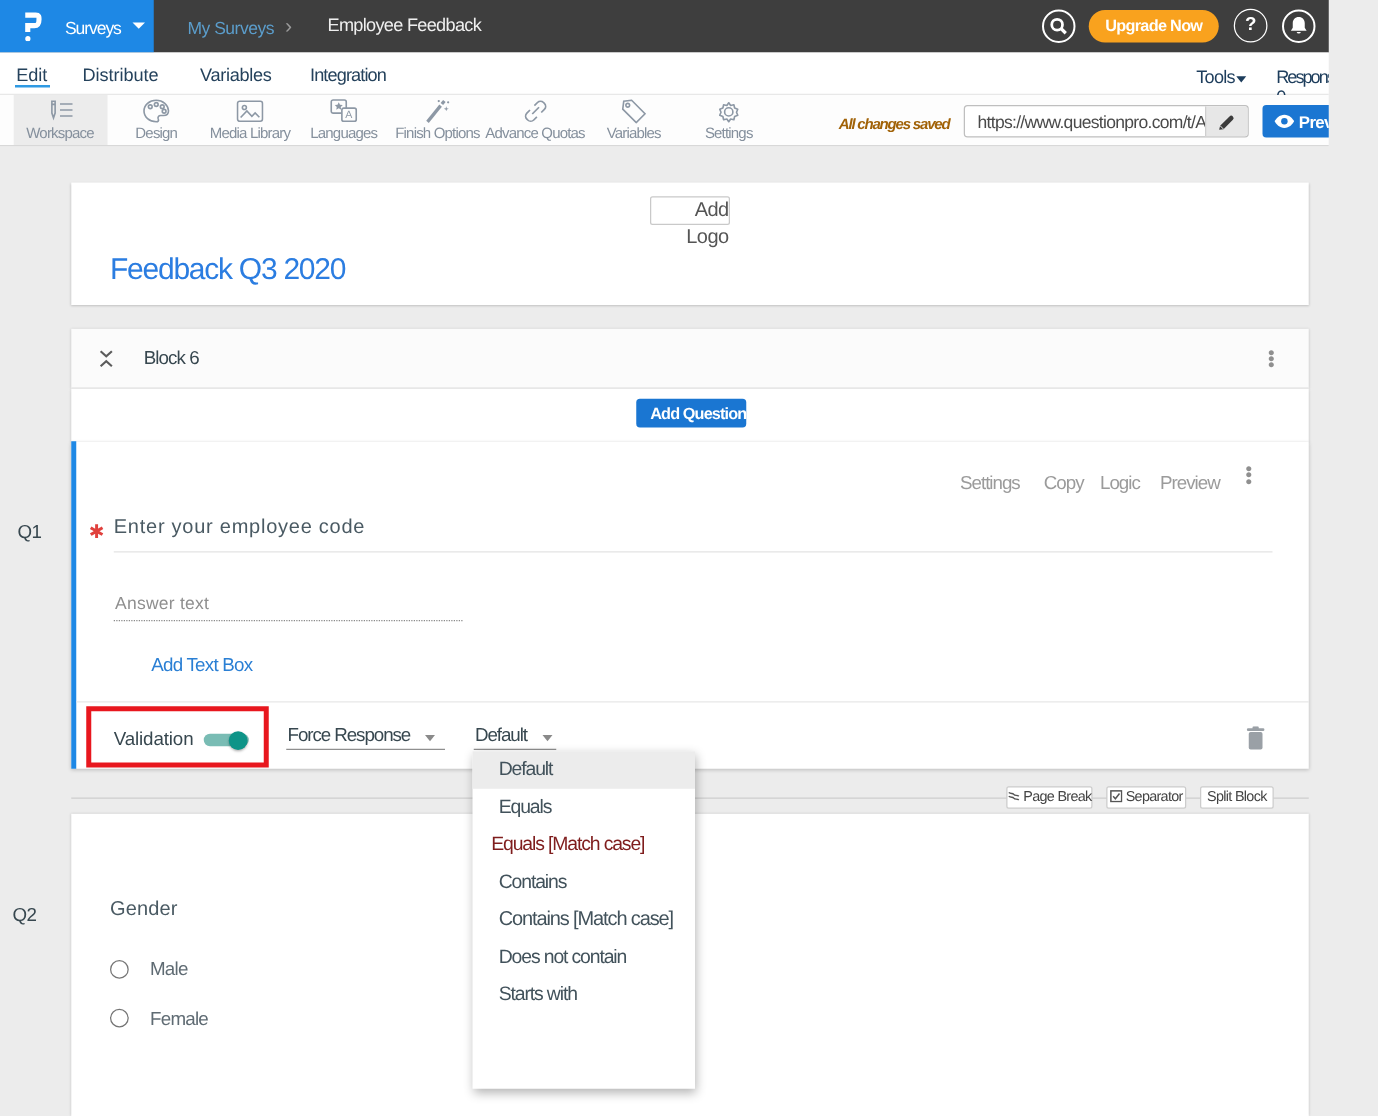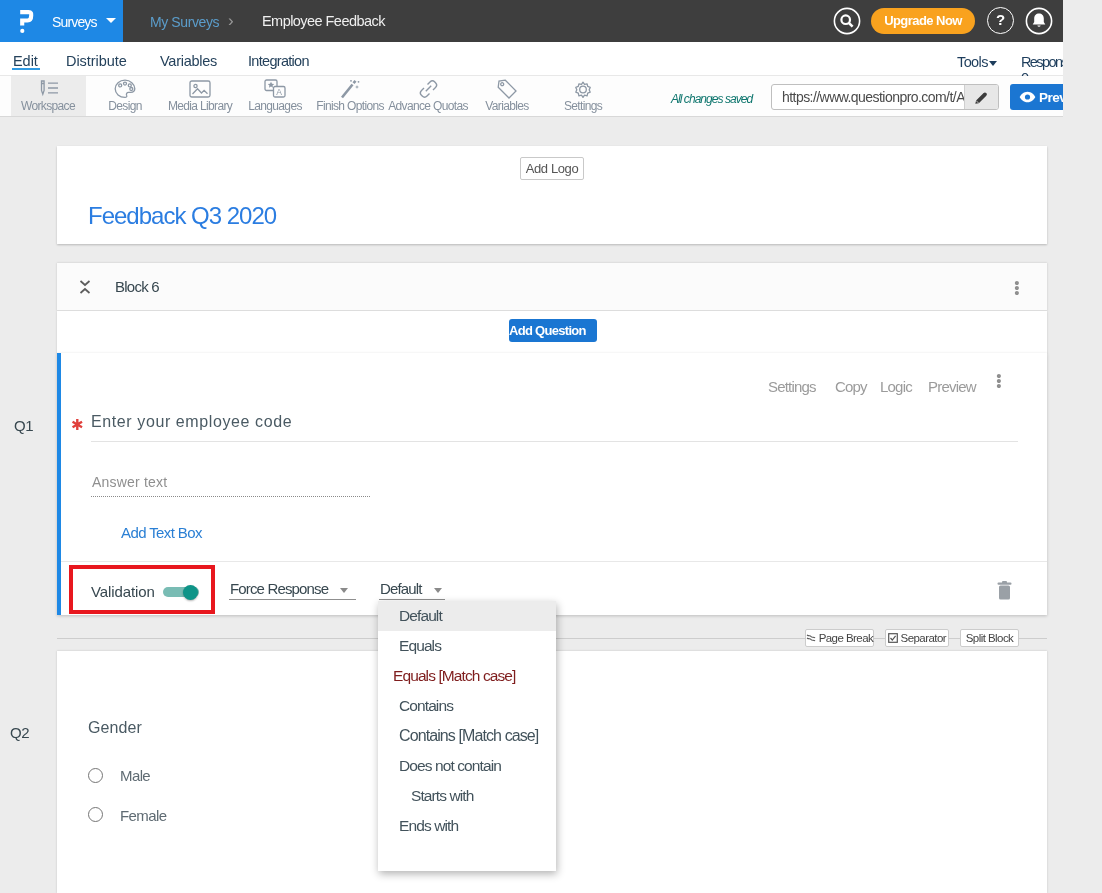--- a/index.html
+++ b/index.html
@@ -100,51 +100,51 @@
 <svg class="abs" style="left:497px;top:79px" width="21" height="20" viewBox="0 0 21 20" fill="none" stroke="#8d98a5" stroke-width="1.3">
 <path d="M8.3 1.2 L2 2 1.2 8.3 12 19 19 12 Z"></path>
       <circle cx="5.2" cy="5.2" r="1.5"></circle>
 </svg>
 <div class="abs" style="left:507px;top:99px;transform:translateX(-50%);font-size:12px;letter-spacing:-0.65px;color:#85909d">Variables</div>
 <svg class="abs" style="left:572px;top:79px" width="22" height="21" viewBox="0 0 22 21" fill="none" stroke="#8d98a5" stroke-width="1.3" stroke-linejoin="round">
 <circle cx="11" cy="10.5" r="3.3"></circle>
 <path d="M11 3.2 l1.5 2.2 2.6-0.6 0.6 2.6 2.5 1-1 2.4 1 2.4-2.5 1-0.6 2.6-2.6-0.6-1.5 2.2-1.5-2.2-2.6 0.6-0.6-2.6-2.5-1 1-2.4-1-2.4 2.5-1 0.6-2.6 2.6 0.6 z"></path>
 </svg>
 <div class="abs" style="left:583px;top:99px;transform:translateX(-50%);font-size:12px;letter-spacing:-0.65px;color:#85909d">Settings</div>
-<div class="abs" style="left:671px;top:92px;font-style:italic;font-size:12px;letter-spacing:-0.95px;color:#0f766e;font-weight:normal">All changes saved</div>
+<div class="abs" style="left:671px;top:92px;font-style:italic;font-size:12px;letter-spacing:-0.95px;color:#a16207;font-weight:bold">All changes saved</div>
 <div class="abs" style="left:771px;top:84px;width:228px;height:26px;border:1px solid #bfbfbf;border-radius:3px;background:#fff;overflow:hidden">
 <div class="abs" style="left:10px;top:4px;width:182px;font-size:14px;letter-spacing:-0.55px;color:#4a4a4a;white-space:nowrap;overflow:hidden">https://www.questionpro.com/t/AB3c9dE</div>
 <div class="abs" style="left:192px;top:0;width:36px;height:26px;background:#e7e7e7;border-left:1px solid #cfcfcf"></div>
 <svg class="abs" style="left:201px;top:5px" width="16" height="16" viewBox="0 0 16 16">
         <path d="M2.3 13.7 L3.1 10.6 L10.6 3.1 a1.9 1.9 0 0 1 2.7 2.7 L5.8 13.3 Z" fill="#3c3c3c"></path>
         <path d="M3.1 10.6 L5.8 13.3" stroke="#fff" stroke-width="0.7" fill="none"></path>
       </svg>
 </div>
 <div class="abs" style="left:1010px;top:84px;width:82px;height:26px;border-radius:3px;background:#1b76d2;color:#fff">
 <svg class="abs" style="left:9px;top:7px" width="17" height="12" viewBox="0 0 17 12">
         <path d="M8.5 0.7 C4.6 0.7 1.8 3.7 0.7 6 C1.8 8.3 4.6 11.3 8.5 11.3 C12.4 11.3 15.2 8.3 16.3 6 C15.2 3.7 12.4 0.7 8.5 0.7 Z" fill="#fff"></path>
         <circle cx="8.5" cy="6" r="2.6" fill="#1b76d2"></circle>
       </svg>
 <span class="abs" style="left:29px;top:6px;font-size:13.5px;font-weight:bold;letter-spacing:-0.5px">Preview</span>
 </div>
 
 <div class="card" style="top:146px;height:98px"></div>
-<div class="abs" style="left:520px;top:157px;width:64px;height:23px;background:#fff;border:1px solid #c9c9c9;border-radius:2px;font-size:13px;letter-spacing:-0.4px;color:#555;text-align:center;line-height:21px">Add Logo</div>
+<div class="abs" style="left:520px;top:157px;width:64px;height:23px;background:#fff;border:1px solid #c9c9c9;border-radius:2px;font-size:16px;letter-spacing:-0.4px;color:#555;text-align:right;line-height:21px">Add Logo</div>
 <div class="abs" style="left:88px;top:202px;font-size:24px;letter-spacing:-1px;color:#2b7de1">Feedback Q3 2020</div>
 
 <div class="card" style="top:263px;height:48px;background:#fbfbfb;border-bottom:1px solid #e0e0e0;box-shadow:0 0 2px rgba(0,0,0,0.18)"></div>
 <svg class="abs" style="left:79px;top:280px" width="12" height="14" viewBox="0 0 12 14" fill="none" stroke="#5c5c5c" stroke-width="1.7">
 <path d="M1.5 1 L6 5 L10.5 1"></path>
       <path d="M1.5 13 L6 9 L10.5 13"></path>
 </svg>
 <div class="abs" style="left:115px;top:278px;font-size:15px;letter-spacing:-0.75px;color:#37474f">Block 6</div>
 <div class="abs" style="left:1014px;top:280px;color:#8f8f8f;font-size:15px;line-height:5px;letter-spacing:0;width:6px;text-align:center">•<br>•<br>•</div>
 
 <div class="card" style="top:311px;height:42px;box-shadow:0 1px 2px rgba(0,0,0,0.18)"></div>
-<div class="abs" style="left:509px;top:319px;width:88px;height:23px;background:#1a76d2;border-radius:3px;color:#fff;font-size:13px;font-weight:bold;letter-spacing:-0.7px;text-align:left;line-height:23px">Add Question</div>
+<div class="abs" style="left:509px;top:319px;width:88px;height:23px;background:#1a76d2;border-radius:3px;color:#fff;font-size:13px;font-weight:bold;letter-spacing:-0.7px;text-align:right;line-height:23px">Add Question</div>
 
 <div class="card" style="top:353px;height:262px;border-left:4px solid #1e88e5;box-shadow:0 1px 3px rgba(0,0,0,0.2)"></div>
 <div class="abs" style="left:768px;top:378px;font-size:15px;letter-spacing:-0.8px;color:#9b9b9b">Settings</div>
 <div class="abs" style="left:835px;top:378px;font-size:15px;letter-spacing:-0.8px;color:#9b9b9b">Copy</div>
 <div class="abs" style="left:880px;top:378px;font-size:15px;letter-spacing:-0.8px;color:#9b9b9b">Logic</div>
 <div class="abs" style="left:928px;top:378px;font-size:15px;letter-spacing:-0.8px;color:#9b9b9b">Preview</div>
 <div class="abs" style="left:996px;top:373px;color:#8f8f8f;font-size:15px;line-height:5px;width:6px;text-align:center">•<br>•<br>•</div>
 <div class="abs" style="left:14px;top:417px;font-size:15px;letter-spacing:-0.5px;color:#37474f">Q1</div>
 <div class="abs" style="left:71px;top:416px;font-size:15px;color:#e0403c">✱</div>
 <div class="abs" style="left:91px;top:413px;font-size:16px;letter-spacing:0.6px;color:#4a5a63">Enter your employee code</div>
@@ -188,16 +188,15 @@
 <div class="abs" style="left:88px;top:807px;width:15px;height:15px;border-radius:50%;border:1.5px solid #757575;background:#fff"></div>
 <div class="abs" style="left:120px;top:807px;font-size:15px;letter-spacing:-0.6px;color:#5f6b73">Female</div>
 
 <div class="abs" style="left:378px;top:601px;width:178px;height:270px;background:#fff;box-shadow:1px 3px 8px rgba(0,0,0,0.3);z-index:10">
 <div style="height:30px;line-height:30px;padding-left:21px;font-size:15.5px;letter-spacing:-0.9px;color:#42525b;background:#ececec">Default</div>
 <div style="height:30px;line-height:30px;padding-left:21px;font-size:15.5px;letter-spacing:-0.9px;color:#42525b">Equals</div>
 <div style="height:30px;line-height:30px;padding-left:15px;font-size:15.5px;letter-spacing:-0.9px;color:#7f1d1d">Equals [Match case]</div>
 <div style="height:30px;line-height:30px;padding-left:21px;font-size:15.5px;letter-spacing:-0.9px;color:#42525b">Contains</div>
 <div style="height:30px;line-height:30px;padding-left:21px;font-size:16px;letter-spacing:-0.9px;color:#42525b">Contains [Match case]</div>
 <div style="height:30px;line-height:30px;padding-left:21px;font-size:15.5px;letter-spacing:-0.9px;color:#42525b">Does not contain</div>
-<div style="height:30px;line-height:30px;padding-left:33px;font-size:15.5px;letter-spacing:-0.9px;color:#42525b">Starts with</div>
-<div style="height:30px;line-height:30px;padding-left:21px;font-size:15.5px;letter-spacing:-0.9px;color:#42525b">Ends with</div>
+<div style="height:30px;line-height:30px;padding-left:21px;font-size:15.5px;letter-spacing:-0.9px;color:#42525b">Starts with</div>
 </div>
 </div>
 
 </body></html>

